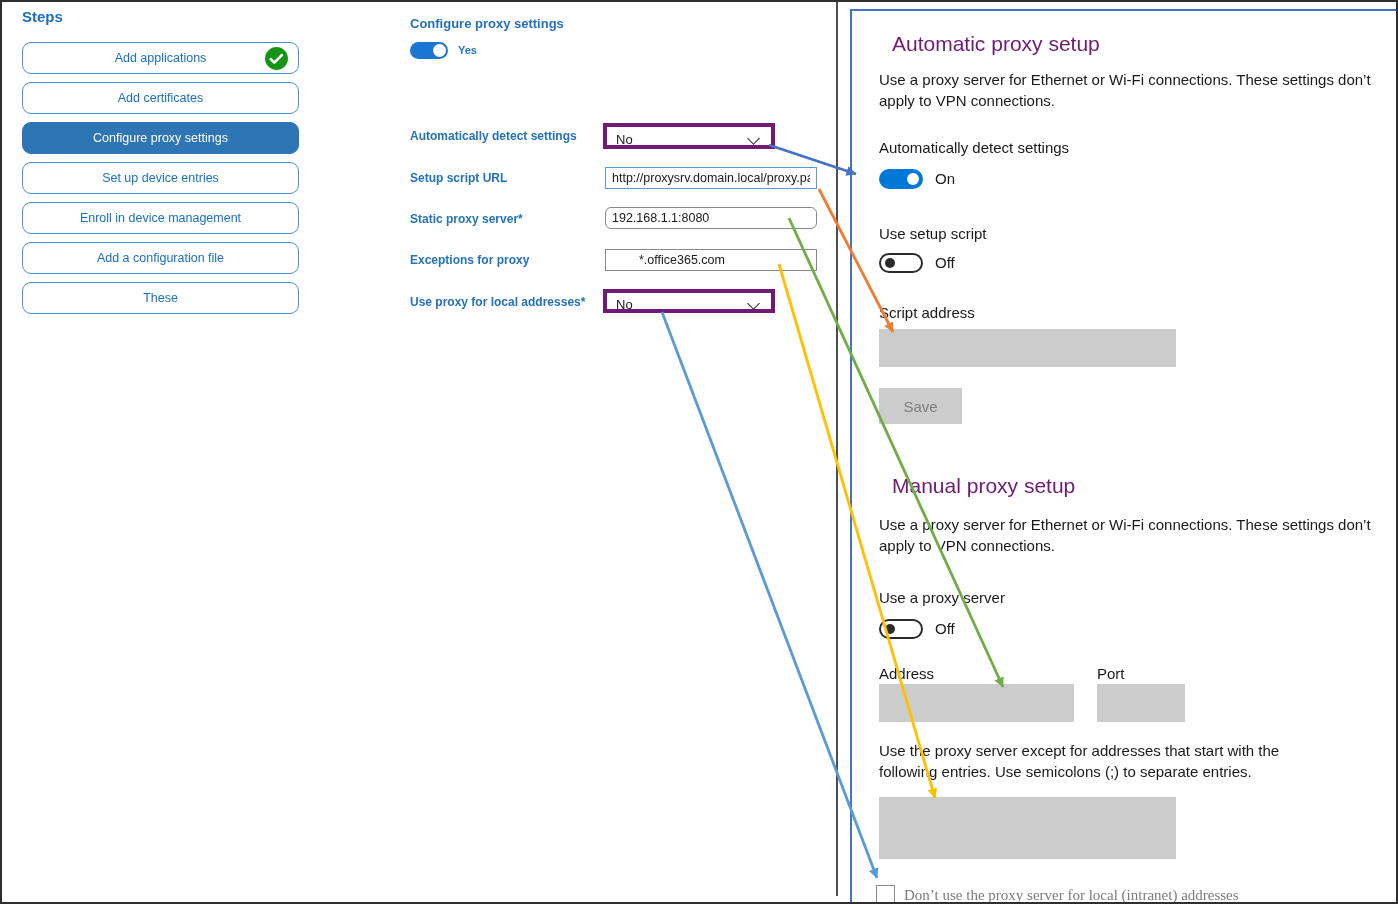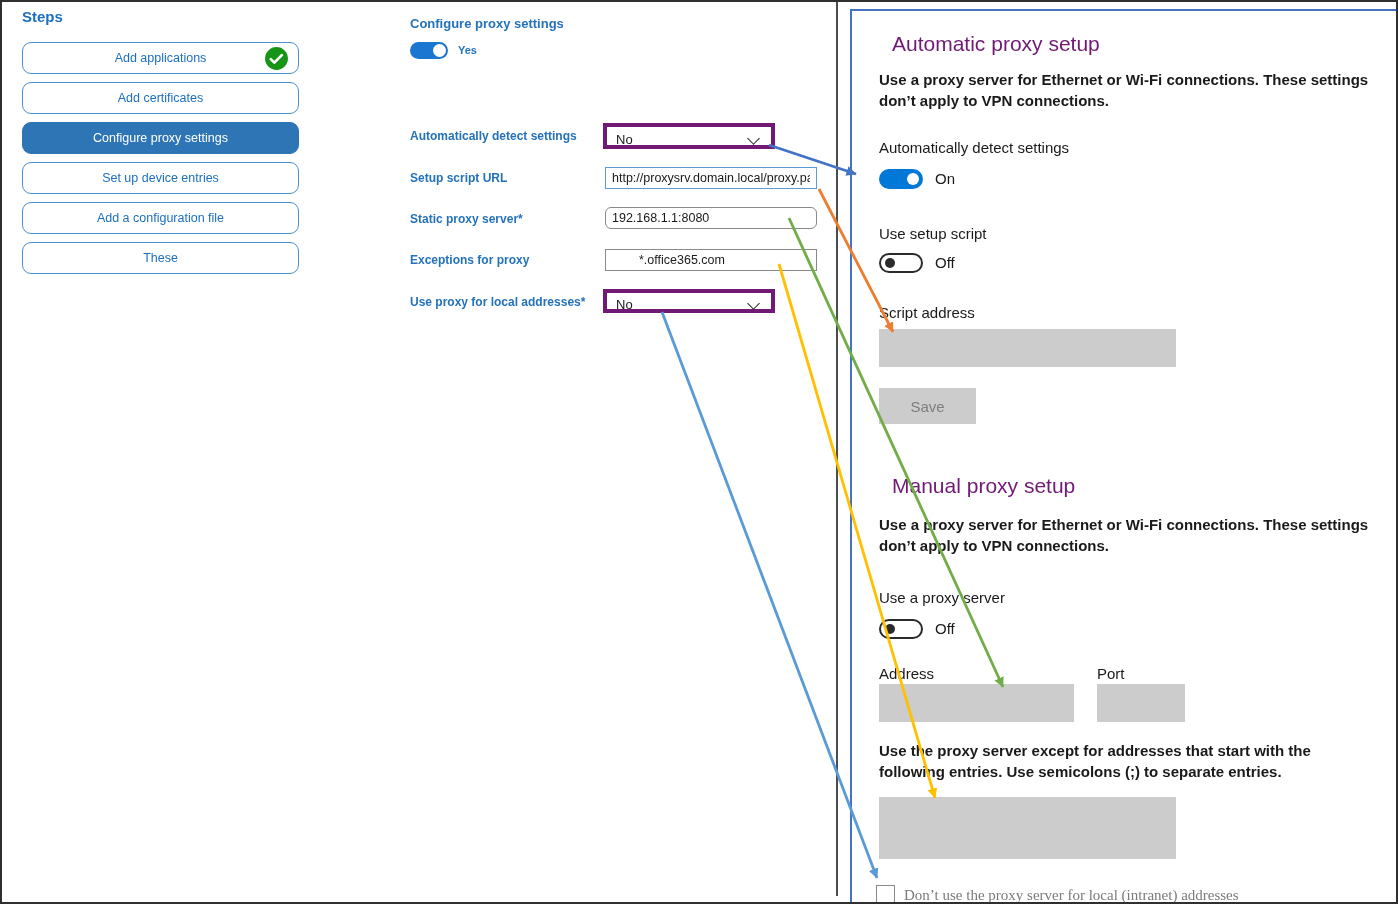--- a/index.html
+++ b/index.html
@@ -30,30 +30,30 @@
       background:#fff;font-size:13px;cursor:pointer;}
   .dd .val{position:absolute;left:9px;top:5px;}
   .chev{position:absolute;right:13px;top:7px;width:8px;height:8px;border-right:1.7px solid #222;
         border-bottom:1.7px solid #222;transform:rotate(45deg);}
 
   
   .divider{position:absolute;left:836px;top:0;width:2px;height:896px;background:#4d4d4d;}
   .panel{position:absolute;left:850px;top:9px;width:552px;height:898px;border:2px solid #4472c4;
          background:#fff;box-sizing:border-box;}
   .panel h1{position:absolute;left:27px;margin:13px;font-size:21px;font-weight:400;color:#701a75;text-align:center;}
-  .ppara{position:absolute;left:27px;font-size:15px;line-height:21px;color:#1a1a1a;font-weight:bold;}
+  .ppara{position:absolute;left:27px;font-size:15px;line-height:21px;color:#1a1a1a;}
   .plabel{position:absolute;left:27px;font-size:15px;color:#1a1a1a;}
   .tg{position:absolute;left:27px;width:44px;height:20px;border-radius:11px;box-sizing:border-box;cursor:pointer;}
   .tg.on{background:#0078d7;}
   .tg.on .knob{position:absolute;right:4px;top:4px;width:12px;height:12px;border-radius:50%;background:#fff;}
   .tg.off{border:2px solid #2b2b2b;background:#fff;}
   .tg.off .knob{position:absolute;left:4px;top:3px;width:10px;height:10px;border-radius:50%;background:#2b2b2b;}
   .tg-state{position:absolute;left:83px;font-size:15px;color:#1a1a1a;}
   .gbox{position:absolute;left:27px;background:#cccccc;}
-  .save-btn{position:absolute;left:27px;width:97px;height:36px;background:#cccccc;border:none;
+  .save-btn{position:absolute;left:27px;width:83px;height:36px;background:#cccccc;border:none;
             font-family:inherit;font-size:15px;color:#7e7e7e;cursor:pointer;}
   .cbx{position:absolute;left:24px;width:19px;height:19px;border:1.6px solid #8a8a8a;background:#fff;
        box-sizing:border-box;cursor:pointer;}
   .cbx-label{position:absolute;left:52px;font-size:15px;color:#7b7b7b;font-family:Liberation Serif, serif;}
 
   .arrows{position:absolute;left:0;top:0;z-index:5;pointer-events:none;}
 </style>
 </head>
 <body>
 
@@ -69,20 +69,23 @@
       </svg>
     </div>
     <div class="step-btn">
       <span>Add certificates</span>
     </div>
     <div class="step-btn selected">
       <span>Configure proxy settings</span>
     </div>
     <div class="step-btn">
       <span>Set up device entries</span>
+    </div>
+    <div class="step-btn">
+      <span>Enroll in device management</span>
     </div>
     <div class="step-btn">
       <span>Add a configuration file</span>
     </div>
     <div class="step-btn">
       <span>These</span>
     </div>
   </div>
 
   <div class="form-title">Configure proxy settings</div>

